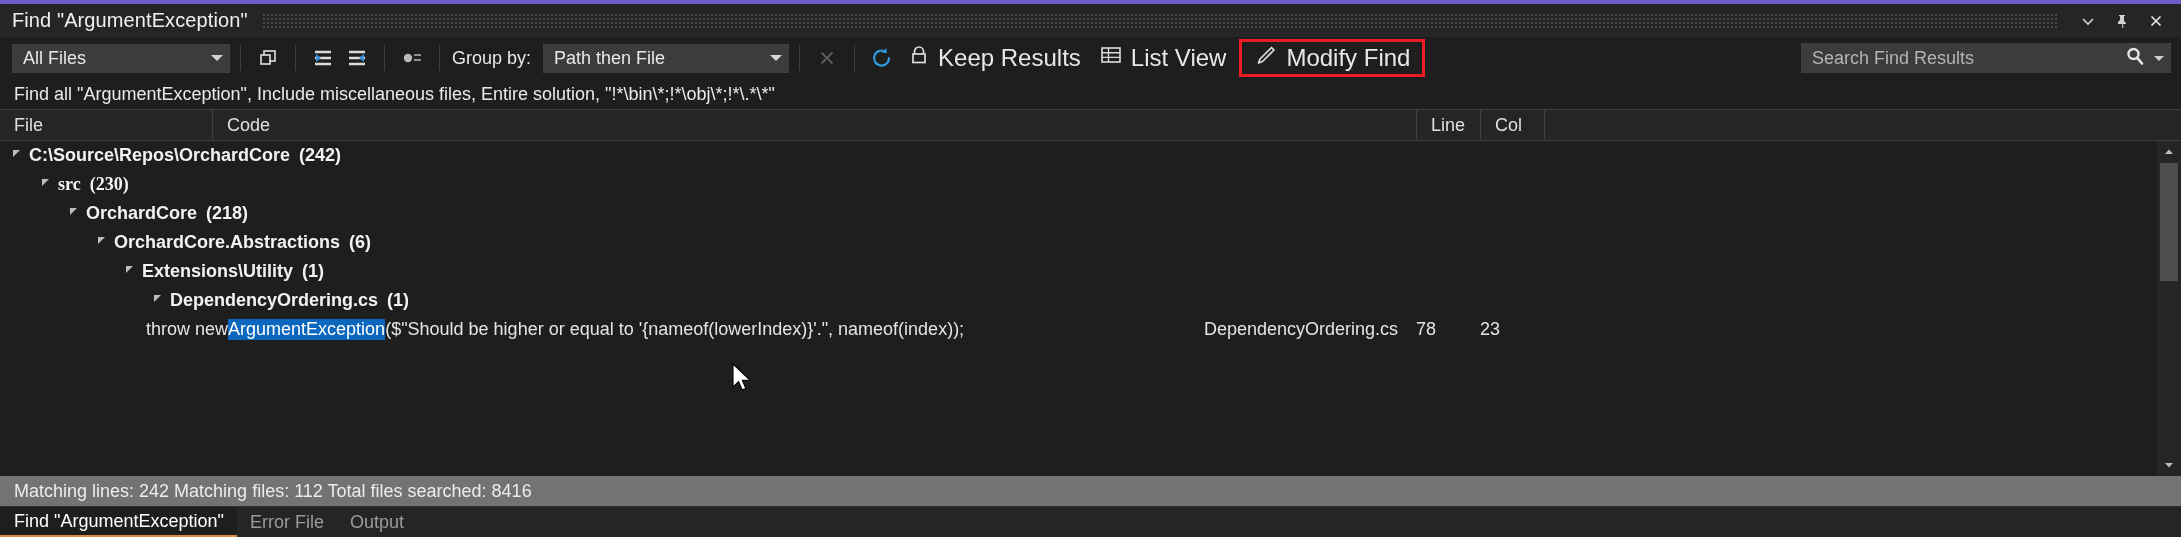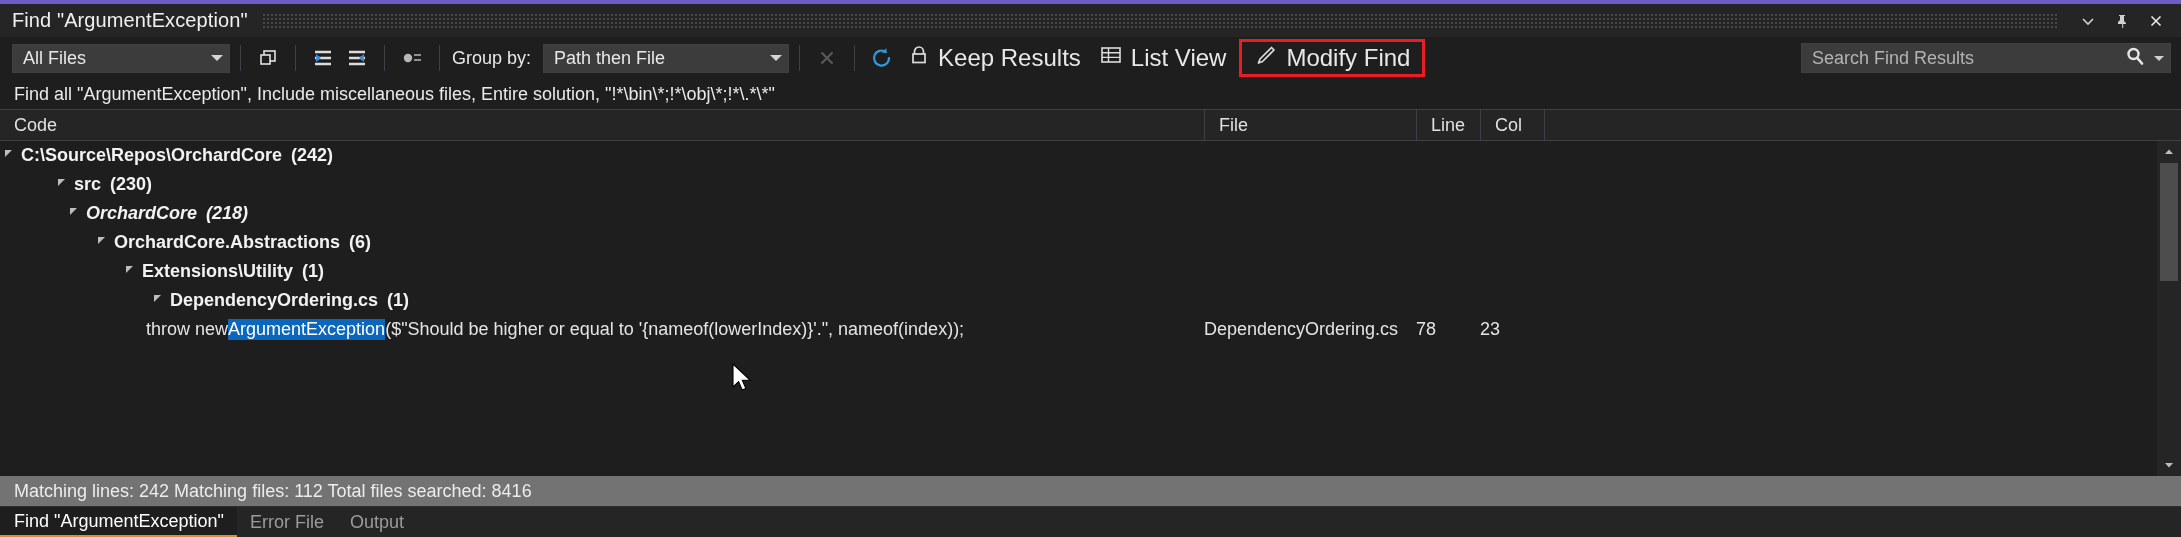--- a/index.html
+++ b/index.html
@@ -395,40 +395,40 @@
           <path d="M13.2 12.8 L18 18.5" stroke="#e6e6e6" stroke-width="2.6" stroke-linecap="round"></path>
         </svg>
       </span>
       <span class="scaret"></span>
     </div>
   </div>
 
   <div class="descline">Find all "ArgumentException", Include miscellaneous files, Entire solution, "!*\bin\*;!*\obj\*;!*\.*\*"</div>
 
   <div class="colheader">
+    <div class="ch" id="ch-file">File</div>
     <div class="ch" id="ch-code">Code</div>
-    <div class="ch" id="ch-file">File</div>
     <div class="ch" id="ch-line">Line</div>
     <div class="ch" id="ch-col">Col</div>
     <div class="ch-rest"></div>
   </div>
 
   <div class="results">
     <div class="rowlist" id="rowlist">
-        <div class="row group" style="padding-left: 5px;">
+        <div class="row group" style="padding-left: 13px;">
           <span class="tri"></span>
           <span class="rlabel">C:\Source\Repos\OrchardCore</span>
           <span class="rcount">(242)</span>
         </div>
-        <div class="row group" style="padding-left: 58px;">
+        <div class="row group" style="padding-left: 42px; font-family: Liberation Serif, serif;">
           <span class="tri"></span>
           <span class="rlabel">src</span>
           <span class="rcount">(230)</span>
         </div>
-        <div class="row group" style="padding-left: 70px; font-style: italic;">
+        <div class="row group" style="padding-left: 70px;">
           <span class="tri"></span>
           <span class="rlabel">OrchardCore</span>
           <span class="rcount">(218)</span>
         </div>
         <div class="row group" style="padding-left: 98px;">
           <span class="tri"></span>
           <span class="rlabel">OrchardCore.Abstractions</span>
           <span class="rcount">(6)</span>
         </div>
         <div class="row group" style="padding-left: 126px;">

